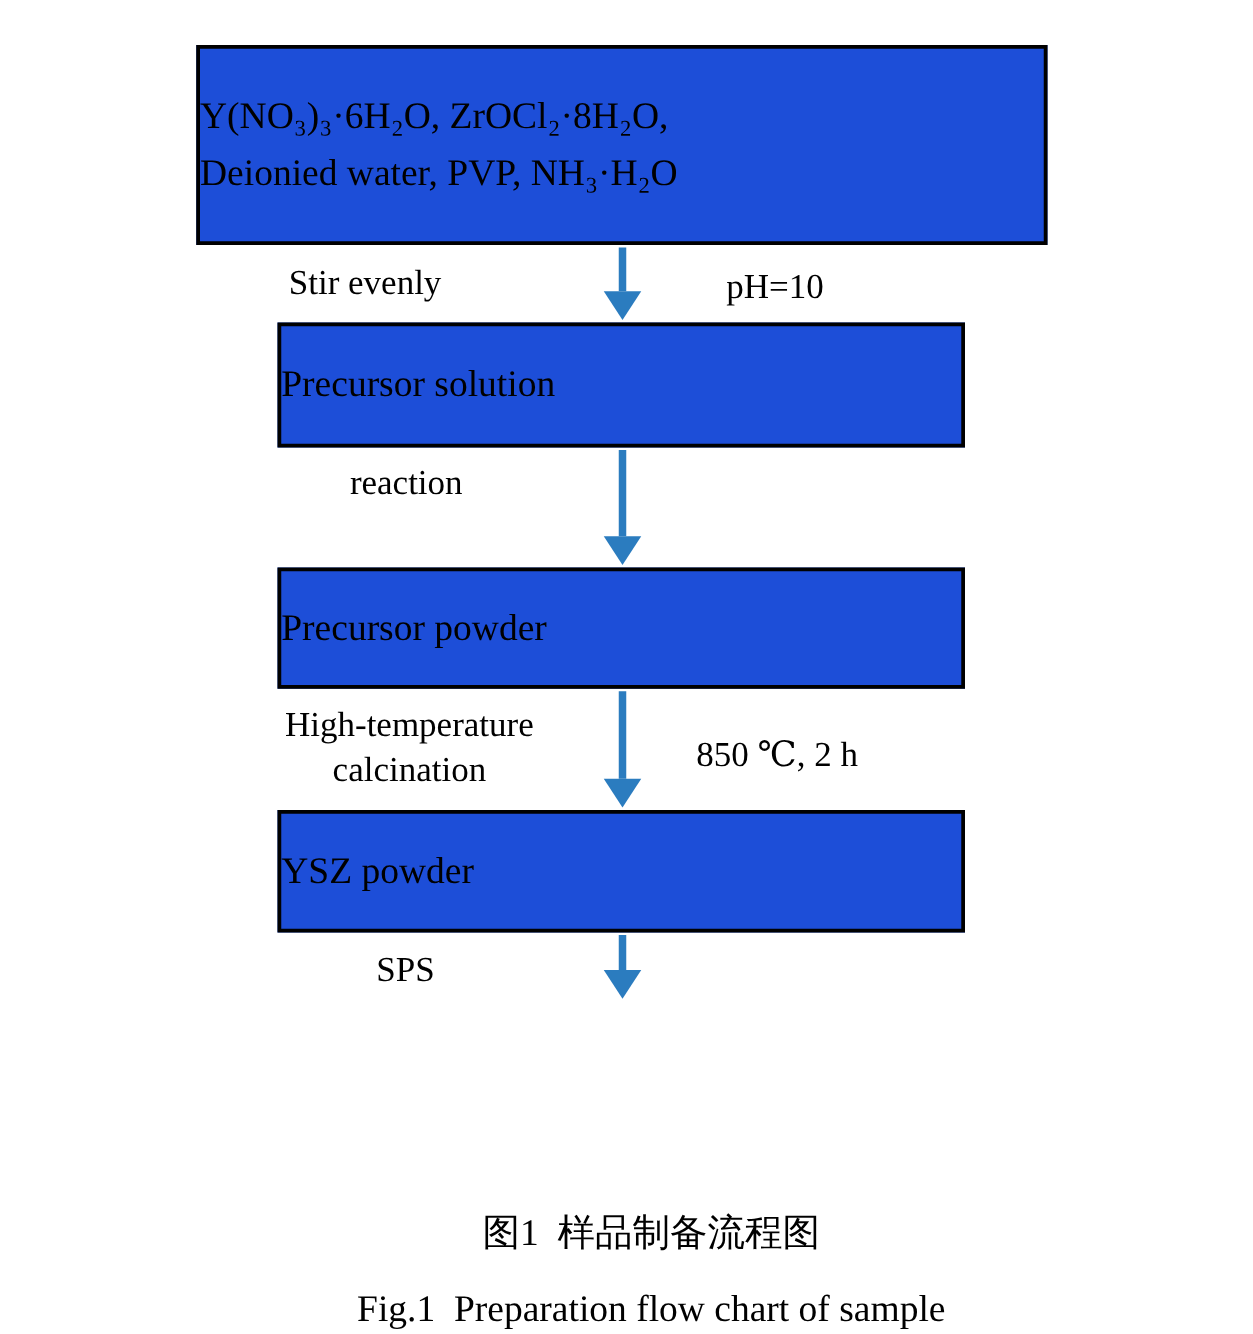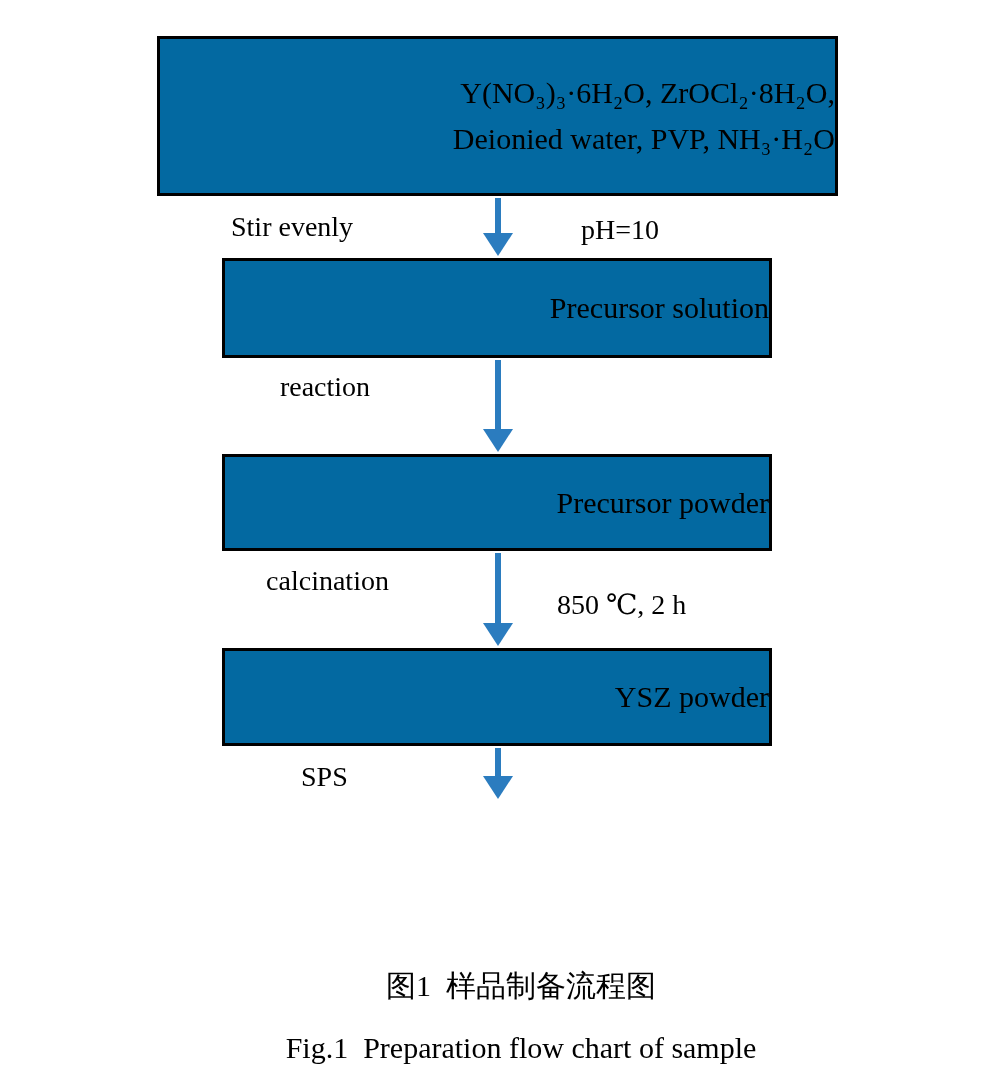--- a/index.html
+++ b/index.html
@@ -12,24 +12,24 @@
     width: 1002px;
     height: 1067px;
     background: #ffffff;
     font-family: "Liberation Serif", "DejaVu Serif", serif;
     color: #000000;
     overflow: hidden;
   }
   .fbox {
     position: absolute;
     border: 3px solid #000000;
-    background: #0369a1;
+    background: #1d4ed8;
     display: flex;
     flex-direction: column;
-    align-items: flex-end;
+    align-items: flex-start;
     justify-content: center;
     font-size: 30px;
     text-align: center;
     box-sizing: border-box;
   }
   .fbox .boxline {
     line-height: 46px;
     white-space: nowrap;
   }
   .arrow {
@@ -102,20 +102,21 @@
 
   <div class="fbox" style="left:222px; top:454px; width:550px; height:97px;">
     <div class="boxline">Precursor powder</div>
   </div>
 
   <div class="arrow" style="left:483px; top:553px; height:93px;">
     <div class="stem"></div>
     <div class="head"></div>
   </div>
   <div class="label multiline" style="left:150px; top:563px; width:355px;">
+    <div>High-temperature</div>
     <div>calcination</div>
   </div>
   <div class="label" style="left:557px; top:587px;">850 ℃, 2 h</div>
 
   <div class="fbox" style="left:222px; top:648px; width:550px; height:98px;">
     <div class="boxline">YSZ powder</div>
   </div>
 
   <div class="arrow" style="left:483px; top:748px; height:51px;">
     <div class="stem"></div>

